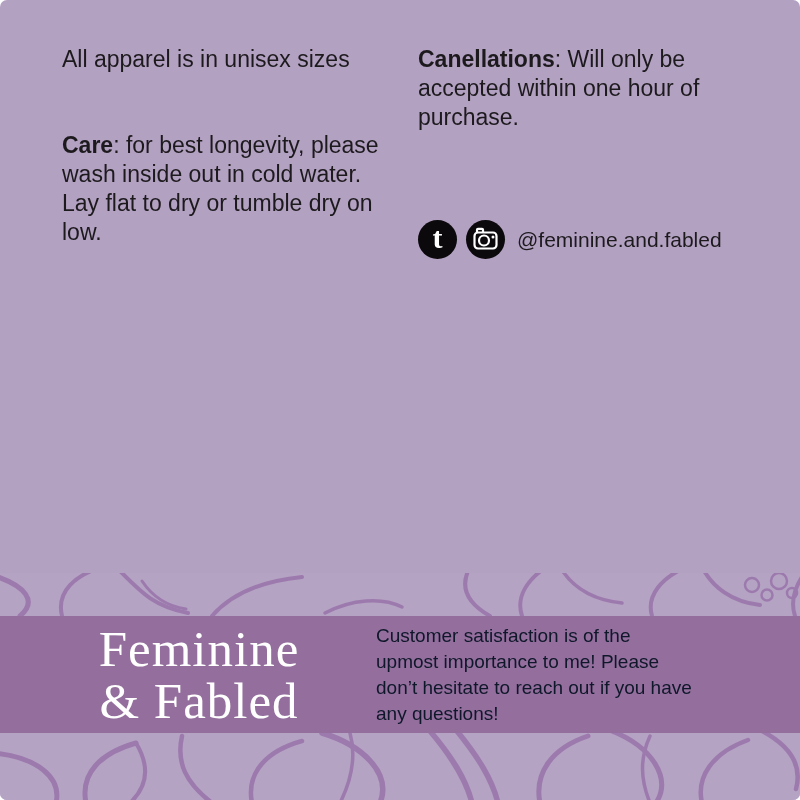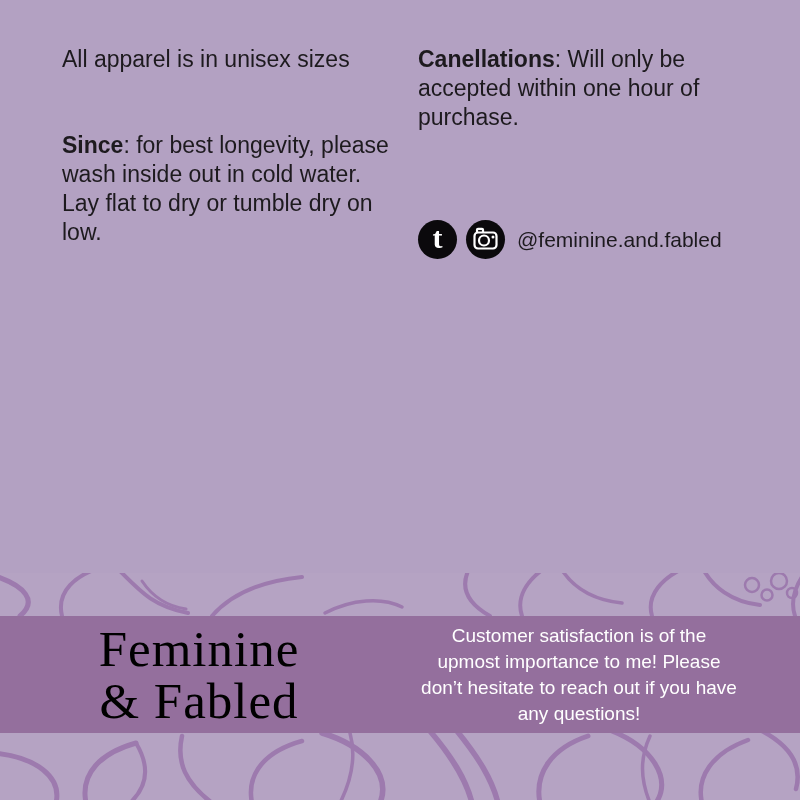--- a/index.html
+++ b/index.html
@@ -7,20 +7,21 @@
   body {
     font-family: "Liberation Sans", "DejaVu Sans", sans-serif;
     overflow: hidden;
   }
   .card {
     position: relative;
     width: 800px;
     height: 800px;
     background: #b3a1c2;
     overflow: hidden;
+    border-radius: 7px;
   }
   
   .col {
     position: absolute;
     top: 16px;
     color: #1d1a1e;
     font-size: 23px;
     line-height: 29px;
     white-space: pre-line;
   }
@@ -78,30 +79,30 @@
     display: flex;
     align-items: center;
   }
   .brand {
     flex: 0 0 47%;
     text-align: center;
     font-family: "Liberation Serif", "DejaVu Serif", serif;
     font-size: 51px;
     line-height: 52px;
     font-weight: 400;
-    color: #000000;
+    color: #ffffff;
     letter-spacing: 1px;
     padding-left: 22px;
   }
   .banner-message {
     flex: 1;
-    text-align: center;
+    text-align: left;
     font-size: 19px;
     line-height: 26px;
-    color: #ffffff;
+    color: #0f172a;
     white-space: pre-line;
     padding-right: 18px;
   }
 </style>
 </head>
 <body>
 
 <div class="card">
 
   <div class="floral-wrap">
@@ -139,21 +140,21 @@
         <path d="M 612 158 C 652 174, 672 205, 656 230" stroke-width="5"></path>
         <path d="M 702 230 C 696 204, 712 180, 748 167" stroke-width="4.5"></path>
         <path d="M 762 158 C 792 174, 802 194, 796 216" stroke-width="4.5"></path>
         <path d="M 650 163 C 640 185, 640 205, 650 230" stroke-width="3.5"></path>
       </g>
     </svg>
   </div>
 
   <div class="col col-left">
     <p class="para"><span>All apparel is in unisex sizes</span></p>
-    <p class="para"><b>Since</b><span>: for best longevity, please
+    <p class="para"><b>Care</b><span>: for best longevity, please
 wash inside out in cold water.
 Lay flat to dry or tumble dry on
 low.</span></p>
   </div>
 
   <div class="col col-right">
     <p class="para"><b>Canellations</b><span>: Will only be
 accepted within one hour of
 purchase.</span></p>
 

